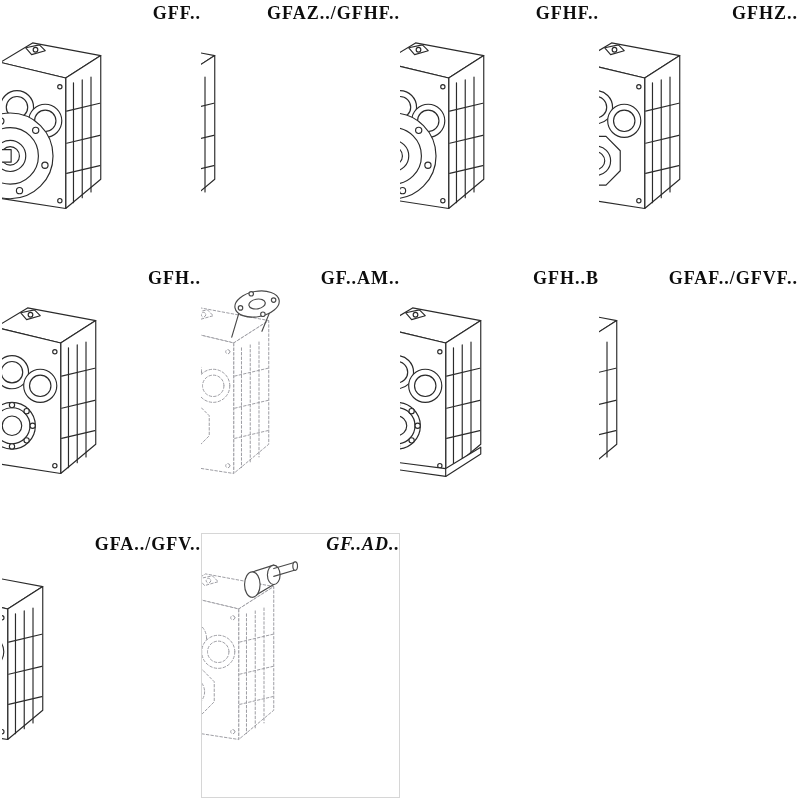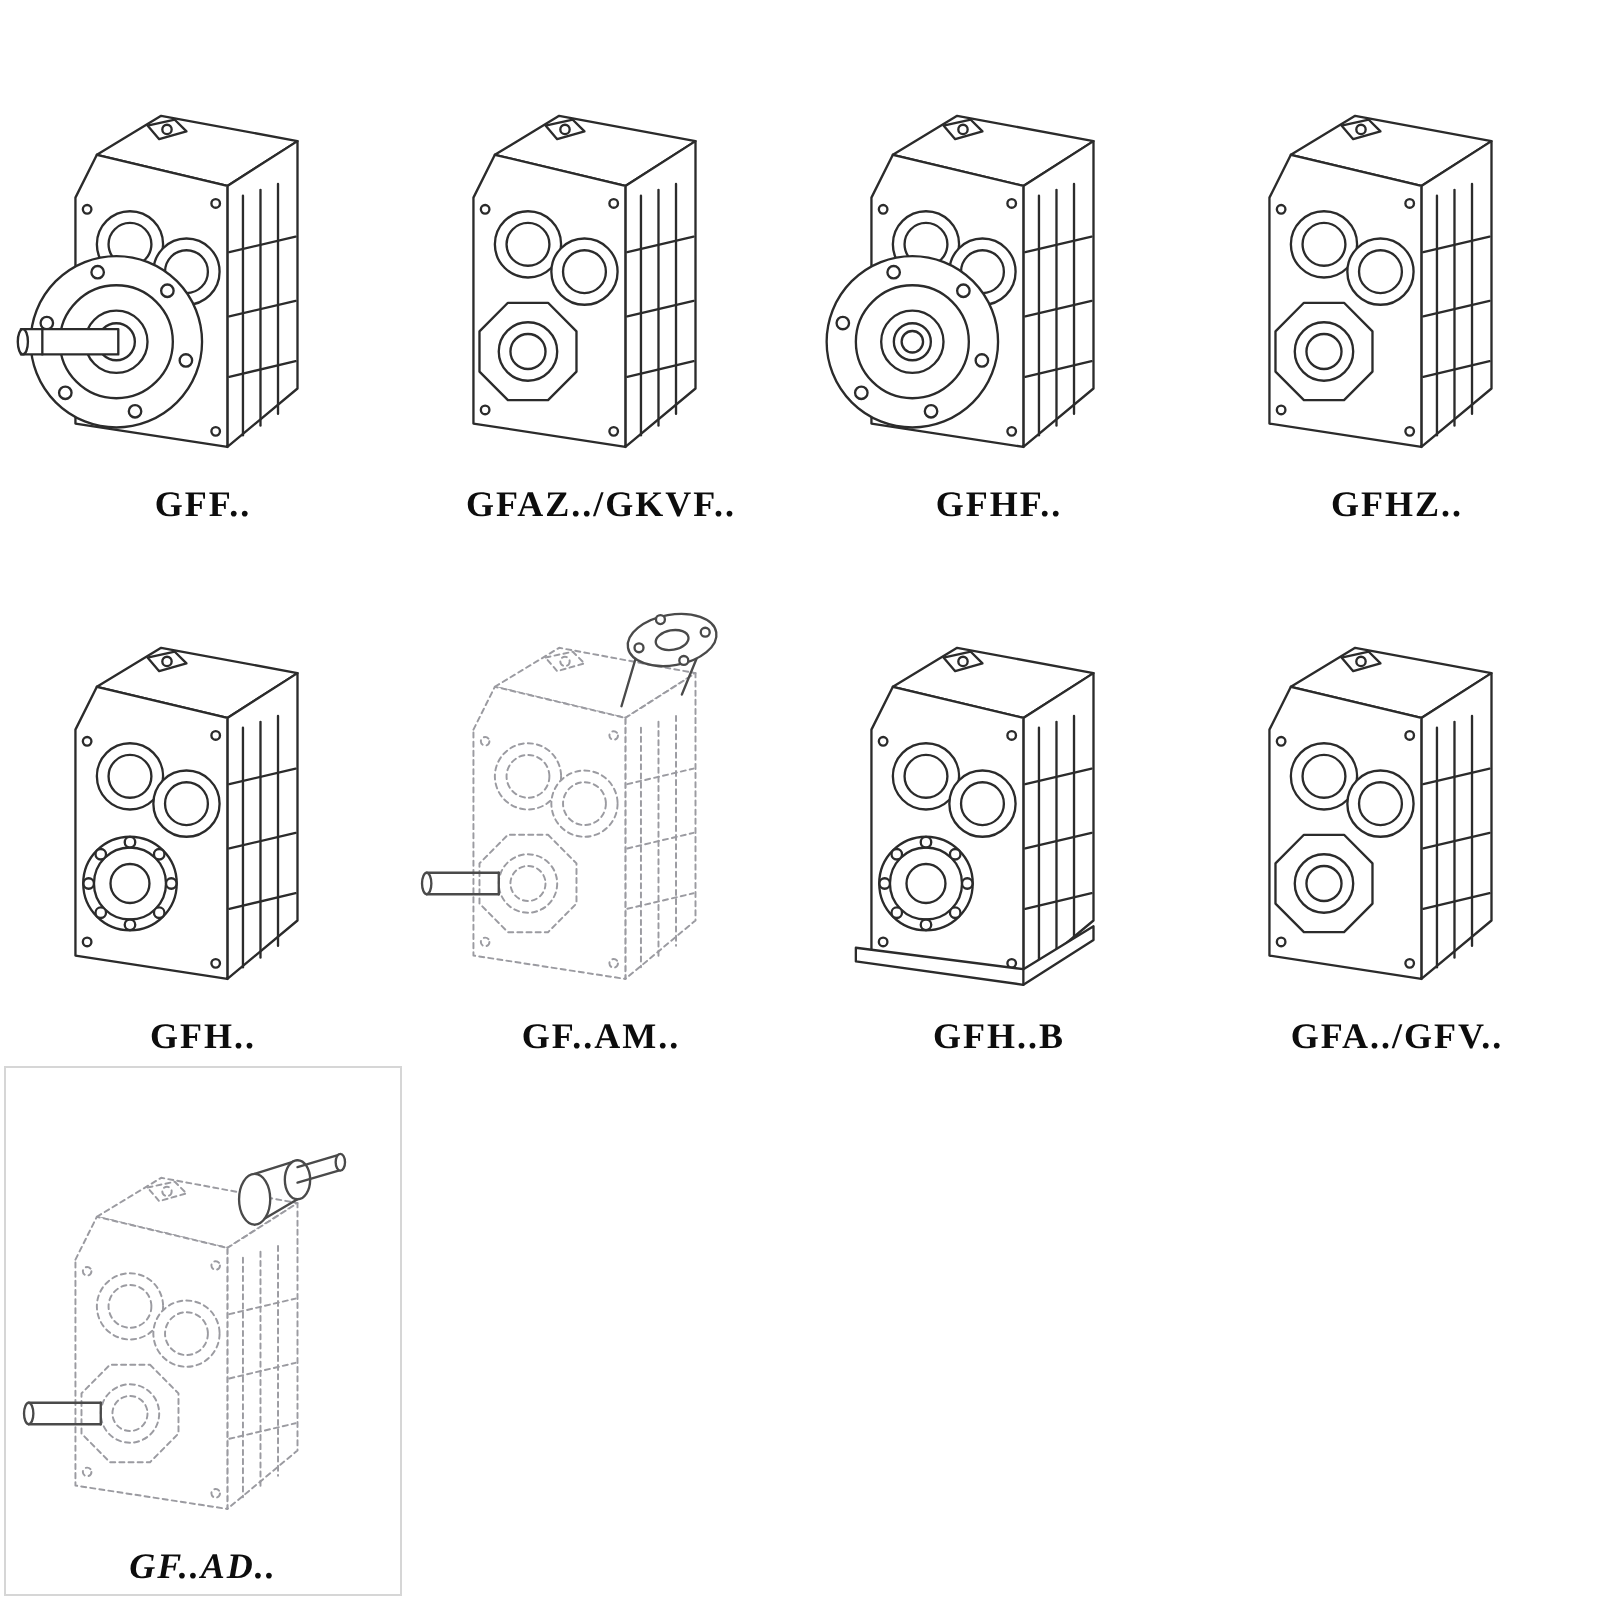--- a/index.html
+++ b/index.html
@@ -8,22 +8,22 @@
   .page {
     width: 800px; height: 800px;
     display: grid;
     grid-template-columns: repeat(4, 1fr);
     grid-template-rows: repeat(3, 1fr);
     padding: 2px;
     background: #ffffff;
   }
   .cell {
     display: flex;
-    flex-direction: column;
-    align-items: center;
+    flex-direction: row;
+    align-items: flex-start;
     justify-content: flex-end;
     padding-bottom: 4px;
     overflow: hidden;
   }
   .cell.bordered { outline: 1px solid #d6d6d6; outline-offset: -1px; font-style: italic; }
   .art {
     width: 198px;
     height: 224px;
     stroke-linejoin: round;
     stroke-linecap: round;
@@ -221,21 +221,21 @@
     <svg class="art solid-art" viewBox="0 0 200 230">
         <use href="#sym-flange-shaft"></use>
       </svg>
     <figcaption class="label">GFF..</figcaption>
   </figure>
 
   <figure class="cell">
     <svg class="art solid-art" viewBox="0 0 200 230">
         <use href="#sym-hollow"></use>
       </svg>
-    <figcaption class="label">GFAZ../GKVF..</figcaption>
+    <figcaption class="label">GFAZ../GFHF..</figcaption>
   </figure>
 
   <figure class="cell">
     <svg class="art solid-art" viewBox="0 0 200 230">
         <use href="#sym-flange-hollow"></use>
       </svg>
     <figcaption class="label">GFHF..</figcaption>
   </figure>
 
   <figure class="cell">
@@ -260,20 +260,26 @@
   </figure>
 
   <figure class="cell">
     <svg class="art solid-art" viewBox="0 0 200 230">
         <use href="#sym-bearing-foot"></use>
       </svg>
     <figcaption class="label">GFH..B</figcaption>
   </figure>
 
 
+  <figure class="cell">
+    <svg class="art solid-art" viewBox="0 0 200 230">
+        <use href="#sym-flange-shaft"></use>
+      </svg>
+    <figcaption class="label">GFAF../GFVF..</figcaption>
+  </figure>
 
   <figure class="cell">
     <svg class="art solid-art" viewBox="0 0 200 230">
         <use href="#sym-hollow"></use>
       </svg>
     <figcaption class="label">GFA../GFV..</figcaption>
   </figure>
 
 
   <figure class="cell bordered">

